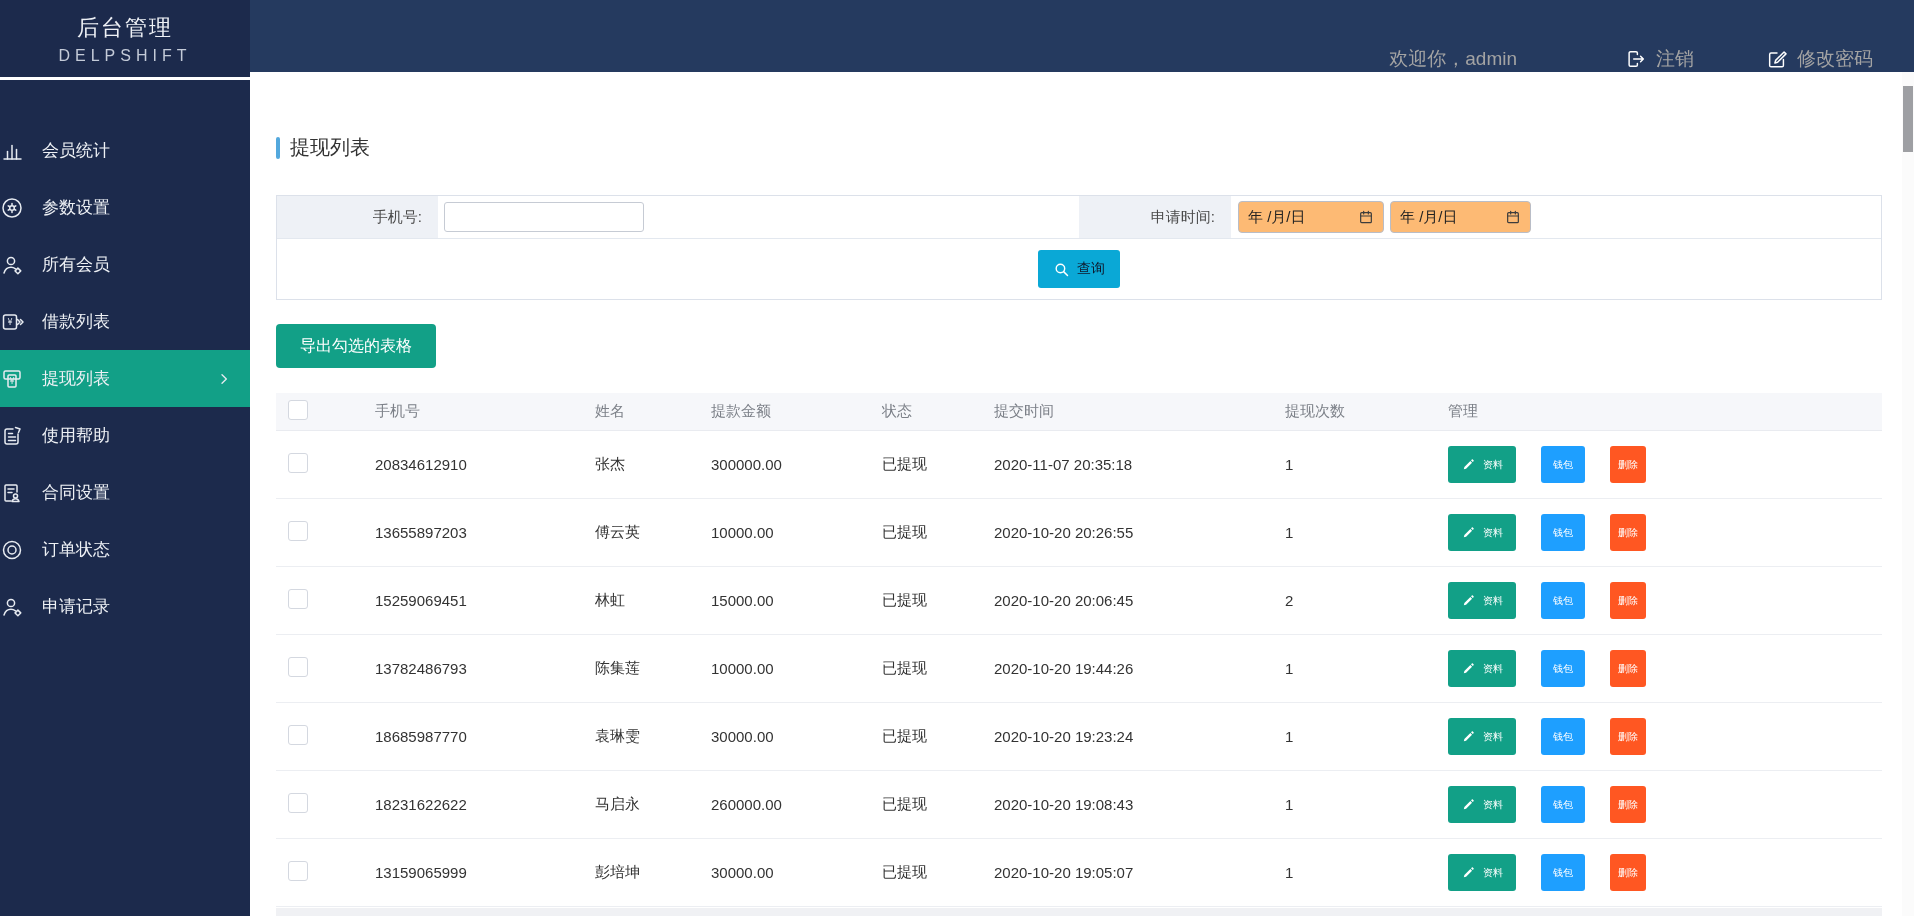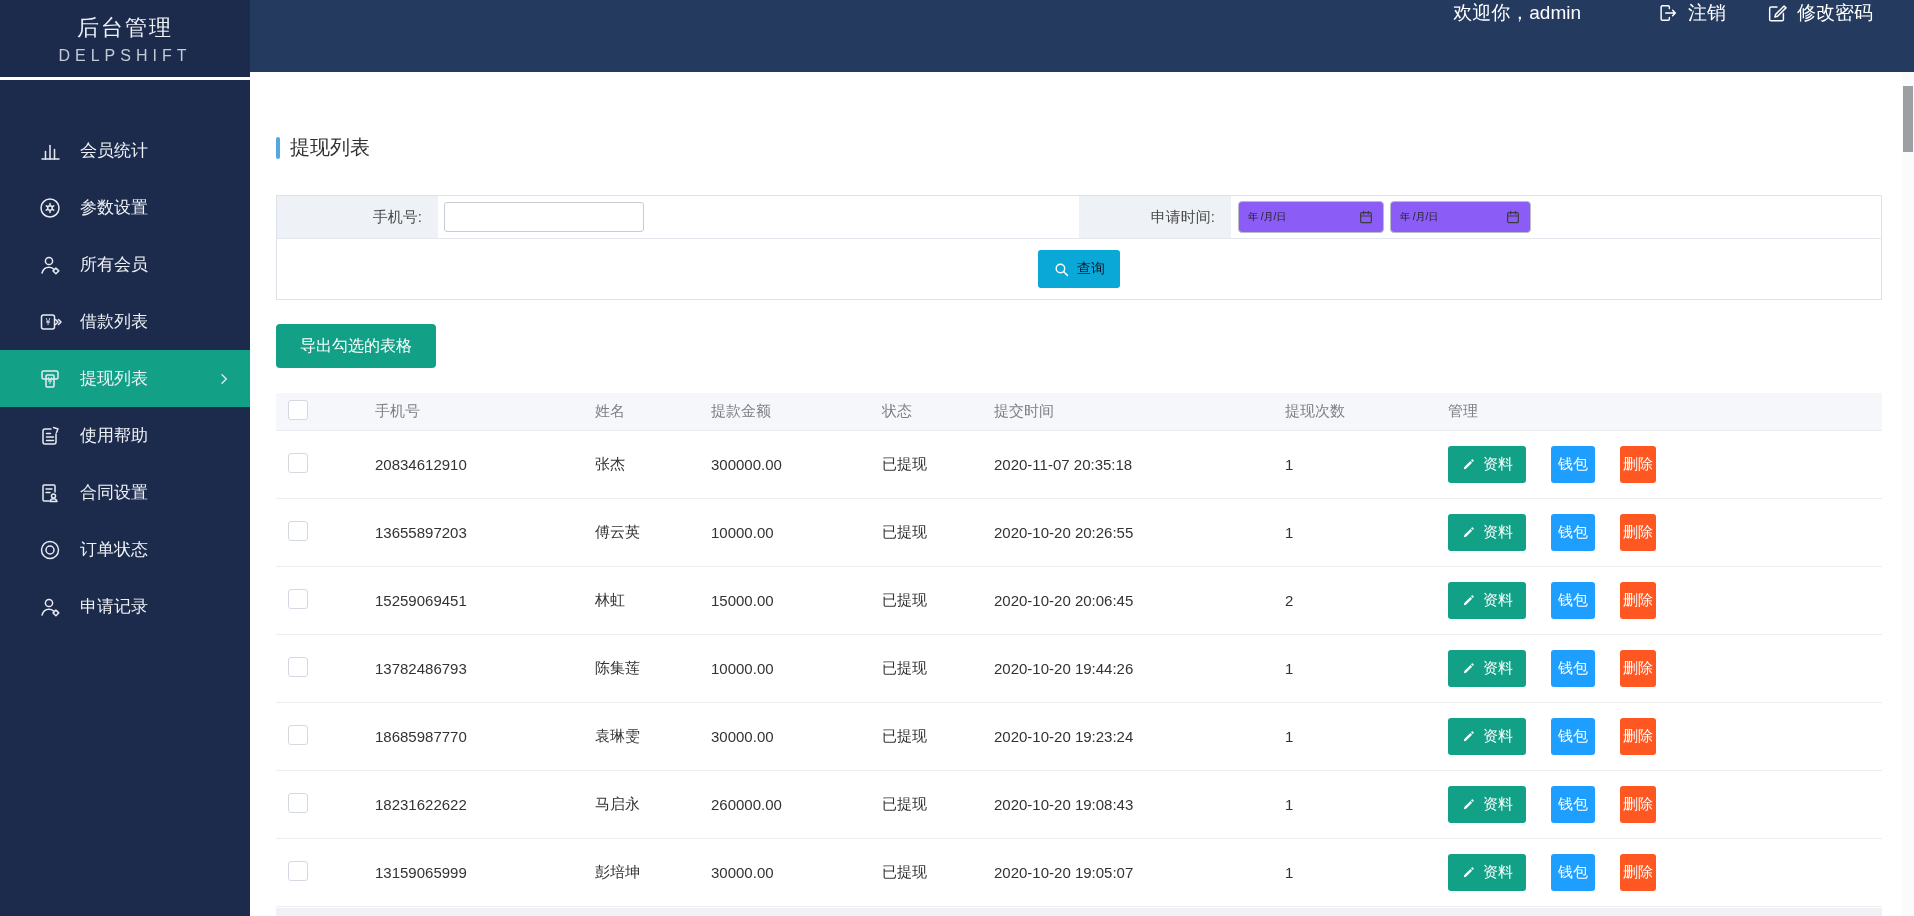--- a/index.html
+++ b/index.html
@@ -10,37 +10,37 @@
   }
   .app { display:flex; width:100%; height:100%; }
 
   
   .sidebar { width:250px; flex-shrink:0; background:var(--sidebar-bg); color:#fff; }
   .logo { height:80px; border-bottom:3px solid #fff; display:flex; flex-direction:column;
           align-items:center; justify-content:center; }
   .logo-title { font-size:22px; letter-spacing:2px; color:#eef1f6; }
   .logo-sub { font-size:16px; letter-spacing:5px; color:#c4cbd8; margin-top:4px; }
   #sidebar-nav { padding-top:42px; }
-  .nav-item { height:57px; display:flex; align-items:center; padding-left:38px;
+  .nav-item { height:57px; display:flex; align-items:center; 
               cursor:pointer; position:relative; color:#eef1f5; font-size:17px; }
   .nav-item.active { background:var(--teal); }
   .nav-icon { width:24px; height:24px; margin-right:18px; display:inline-flex; }
   .nav-icon svg, .nav-chevron svg { width:24px; height:24px; stroke:#e7ebf1; fill:none;
               stroke-width:1.5; stroke-linecap:round; stroke-linejoin:round; }
   .nav-chevron { position:absolute; right:18px; top:50%; transform:translateY(-50%);
               width:16px; height:16px; }
   .nav-chevron svg { width:16px; height:16px; stroke-width:2; }
   svg text.t { fill:#e7ebf1; stroke:none; font-size:8px; text-anchor:middle;
               font-family:"DejaVu Sans",sans-serif; }
 
   
   .right { flex:1; min-width:0; display:flex; flex-direction:column; }
-  header { height:72px; flex-shrink:0; background:var(--header-bg); color:#ffffff;
-           display:flex; align-items:flex-start; justify-content:flex-end;
-           padding-right:41px; }
+  header { height:72px; flex-shrink:0; background:var(--header-bg); color:#a3a3a3;
+           display:flex; align-items:flex-end; justify-content:flex-end;
+           padding-right:41px;gap:32px; }
   .h-item { display:flex; align-items:center; font-size:19px; cursor:pointer; }
   .h-welcome { cursor:default; margin-right:36px; }
   .h-item + .h-item { margin-left:40px; }
   .h-icon { width:22px; height:22px; margin-right:9px; display:inline-flex; }
   .h-icon svg { width:22px; height:22px; stroke:#fff; fill:none; stroke-width:1.6;
                 stroke-linecap:round; stroke-linejoin:round; }
 
   main { flex:1; background:#fff; padding:0 32px 0 26px; position:relative; overflow:hidden; }
 
   .page-title { margin-top:62px; display:flex; align-items:center; }
@@ -52,22 +52,22 @@
   .filter-box { margin-top:34px; border:1px solid #dce1ea; }
   .f-row1 { height:43px; display:flex; align-items:stretch; border-bottom:1px solid #e3e8ef; }
   .f-label { width:161px; background:#eef1f6; display:flex; align-items:center;
              justify-content:flex-end; padding-right:16px; font-size:15px; color:#4a4a4a; }
   .f-label2 { margin-left:auto; width:152px; }
   .f-input-wrap { display:flex; align-items:center; padding-left:6px; }
   .f-input { width:200px; height:30px; border:1px solid #c6cbd4; border-radius:3px;
              padding:0 8px; font-size:14px; outline:none; }
   .f-dates { width:650px; display:flex; align-items:center; padding-left:7px; }
   .date-input { width:146px; height:32px; border:1px solid #b9bdc7; border-radius:4px;
-                background:#8b5cf6; display:flex; align-items:center; justify-content:space-between;
-                padding:0 9px; font-size:10px; color:#222; cursor:text;gap:20px; }
+                background:#fdba74; display:flex; align-items:center; justify-content:space-between;
+                padding:0 9px; font-size:15px; color:#222; cursor:text;gap:20px; }
   .date-input + .date-input { margin-left:6px; width:141px; }
   .cal { width:16px; height:16px; display:inline-flex; cursor:pointer; }
   .cal svg { width:16px; height:16px; stroke:#3c3c3c; fill:none; stroke-width:1.8;
              stroke-linecap:round; }
   .f-row2 { height:60px; display:flex; align-items:center; justify-content:center; }
   .search-btn { height:38px; padding:0 15px; background:var(--cyan); border:none;
                 border-radius:3px; color:#0f172a; font-size:14px; display:flex;
                 align-items:center; cursor:pointer; font-family:inherit; }
   .s-icon { width:17px; height:17px; margin-right:7px; display:inline-flex; }
   .s-icon svg { width:17px; height:17px; stroke:#fff; fill:none; stroke-width:2;
@@ -85,21 +85,21 @@
     align-items:center; }
   .thead { height:38px; background:#f6f7fa; color:#7c8088; font-size:15px;
            border-bottom:1px solid #e9ebf0; }
   .trow { height:68px; font-size:15px; color:#333; border-bottom:1px solid #eceef2;
           background:#fff; }
   .col-cb { padding-left:12px; }
   .checkbox { width:20px; height:20px; background:#fff; border:1px solid #d4d8e0;
               border-radius:3px; display:inline-block; cursor:pointer; }
   .cell-actions, .cell-actions-h { padding-left:12px; }
   .cell-actions { display:flex; align-items:center; }
-  .abtn { height:37px; border:none; border-radius:3px; color:#fff; font-size:15px;
+  .abtn { height:37px; border:none; border-radius:3px; color:#fff; font-size:10px;
           display:inline-flex; align-items:center; justify-content:center;
           cursor:pointer; font-family:inherit; }
   .abtn + .abtn { margin-left:25px; }
   .abtn-profile { background:var(--teal); padding:0 13px; }
   .abtn-wallet  { background:var(--blue); width:44px; }
   .abtn-delete  { background:var(--orange); width:36px; }
   .abtn-icon { width:15px; height:15px; margin-right:7px; display:inline-flex; }
   .abtn-icon svg { width:15px; height:15px; }
   .abtn-icon svg .f { fill:#fff; stroke:none; }
 

